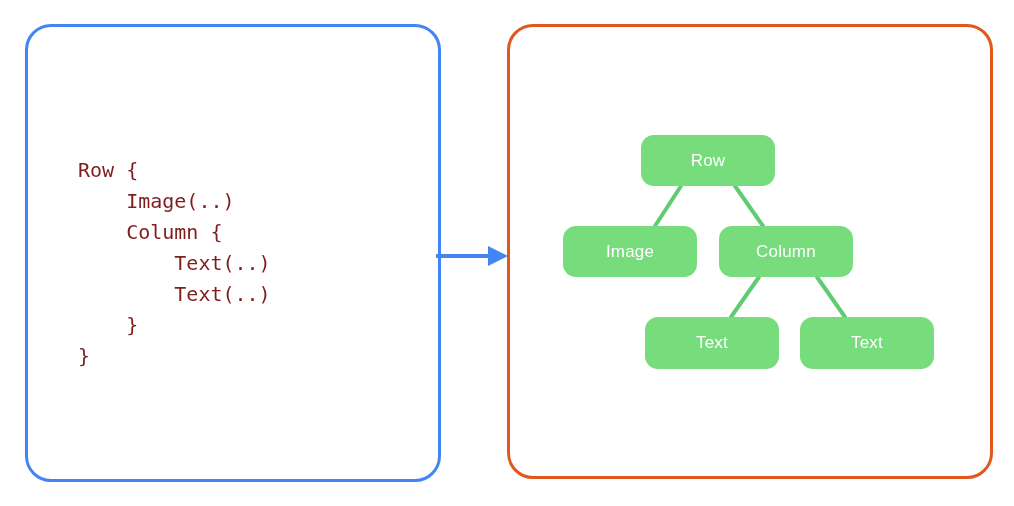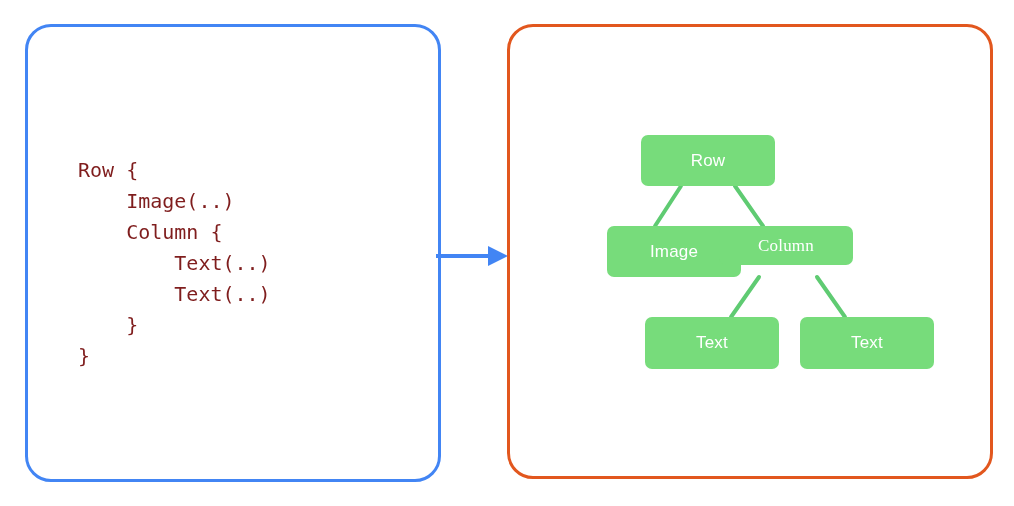--- a/index.html
+++ b/index.html
@@ -71,30 +71,30 @@
     top: 24px;
     width: 486px;
     height: 455px;
   }
   .tree-node {
     position: absolute;
     display: flex;
     align-items: center;
     justify-content: center;
     background: #77dc7b;
-    border-radius: 7px;
+    border-radius: 13px;
     color: #ffffff;
     font-family: "Liberation Sans", sans-serif;
     font-size: 17px;
     letter-spacing: 0.2px;
     box-sizing: border-box;
   }
   #node-row    { left: 641px; top: 135px; width: 134px; height: 51px; }
-  #node-image  { left: 563px; top: 226px; width: 134px; height: 51px; margin-left: 44px; }
-  #node-column { left: 719px; top: 226px; width: 134px; height: 39px; font-family: Liberation Serif, serif; }
+  #node-image  { left: 563px; top: 226px; width: 134px; height: 51px; }
+  #node-column { left: 719px; top: 226px; width: 134px; height: 51px; }
   #node-text-1 { left: 645px; top: 317px; width: 134px; height: 52px; }
   #node-text-2 { left: 800px; top: 317px; width: 134px; height: 52px; }
 </style>
 </head>
 <body>
 
 <div id="canvas">
 
   <div class="panel" id="code-panel">
   </div>

